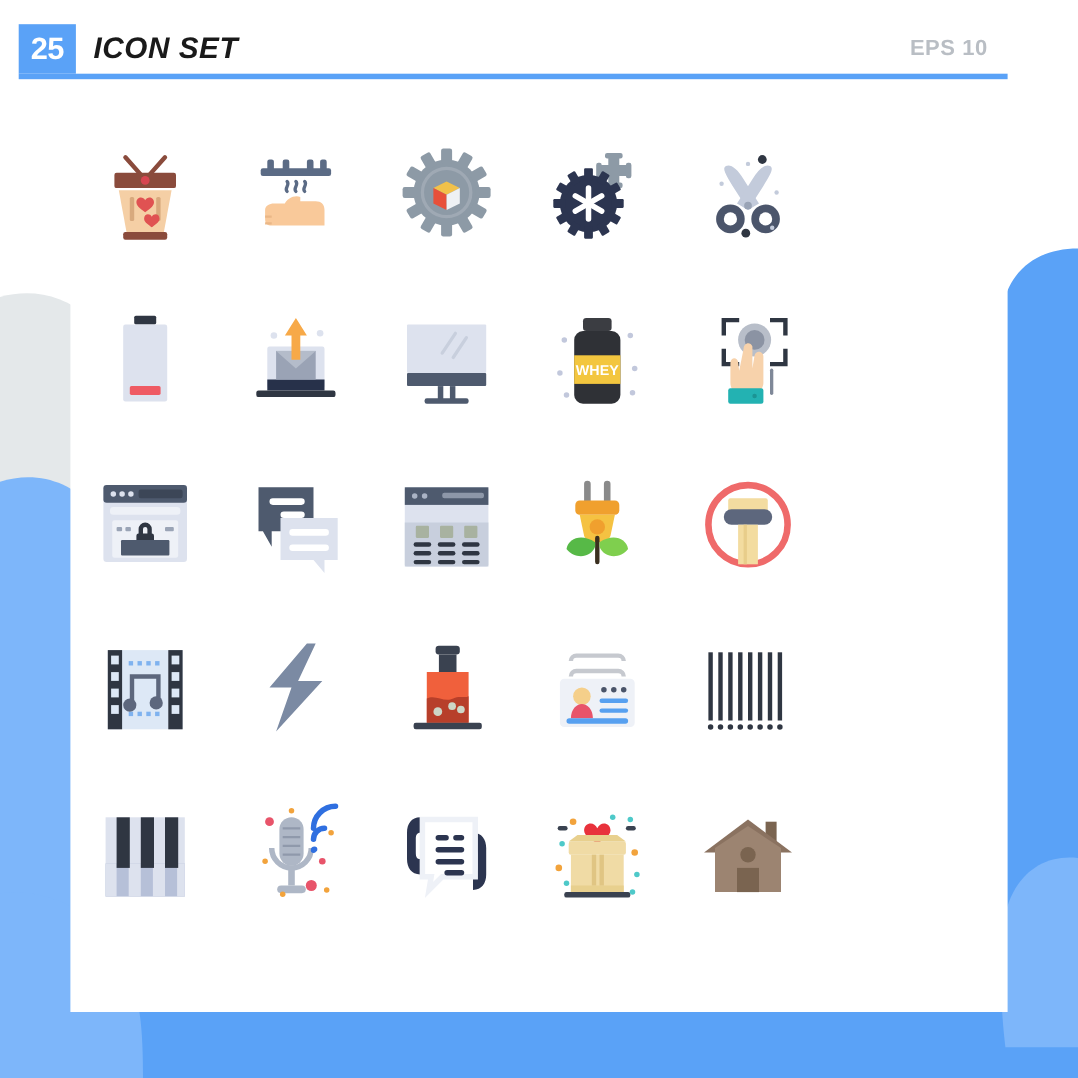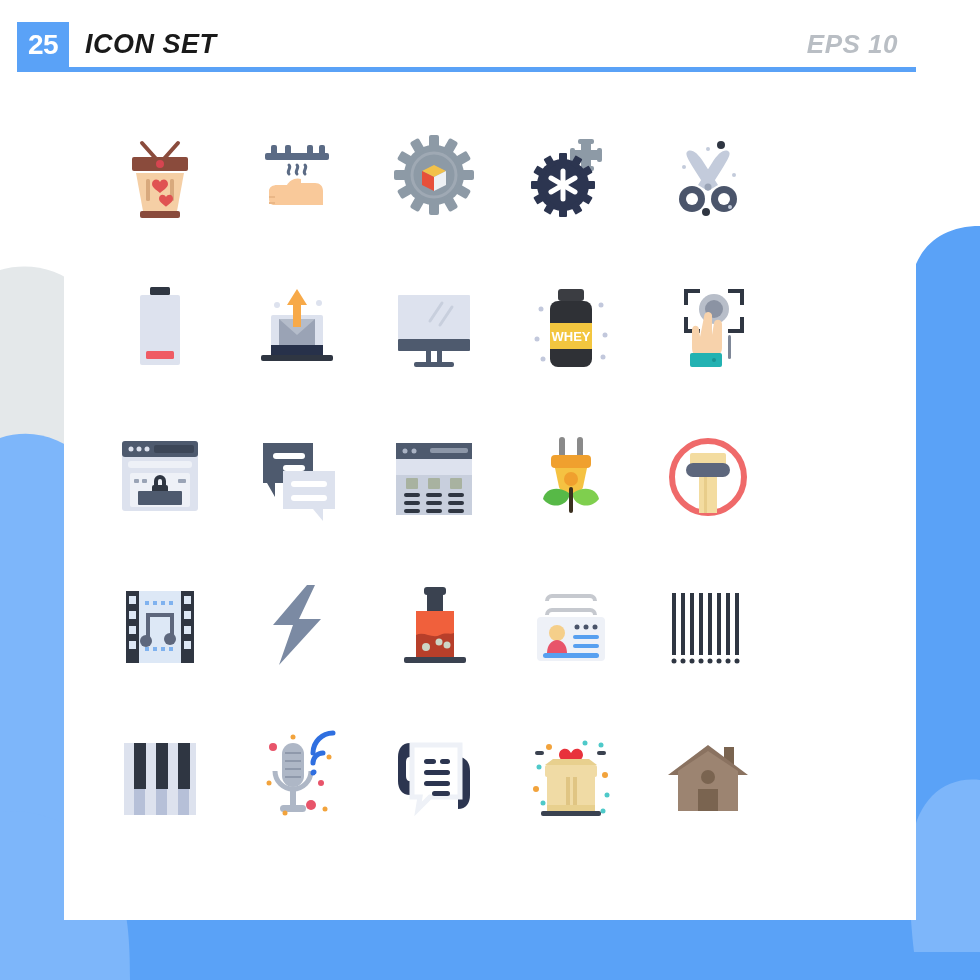--- a/index.html
+++ b/index.html
@@ -19,26 +19,26 @@
     position:absolute;left:-47px;top:0px;width:52px;height:45px;
     background:#5aa2f7;color:#ffffff;font-size:28px;font-weight:bold;
     display:flex;align-items:center;justify-content:center;letter-spacing:-0.5px;
   }
   .title{
     position:absolute;left:21px;top:0px;height:45px;display:flex;align-items:center;
     font-size:27px;font-weight:bold;color:#1a1a1a;letter-spacing:0.5px;font-style:italic;
   }
   .eps{
     position:absolute;right:18px;top:0px;height:45px;display:flex;align-items:center;
-    font-size:26px;font-weight:bold;color:#b9bec4;letter-spacing:0.5px;font-style:italic;
+    font-size:20px;font-weight:bold;color:#b9bec4;letter-spacing:0.5px;
   }
   .rule{position:absolute;left:-47px;top:45px;width:899px;height:5px;background:#5aa2f7;}
   .grid{
     position:absolute;left:0px;top:78px;width:684px;height:800px;
-    display:grid;grid-template-columns:repeat(5,1fr);grid-template-rows:repeat(5,150px);padding-left:28px;
+    display:grid;grid-template-columns:repeat(5,1fr);grid-template-rows:repeat(5,150px);
   }
   .cell{display:flex;align-items:center;justify-content:center;}
   .cell svg{display:block;}
 </style>
 </head>
 <body>
 
 <div id="stage">
 
   <svg class="bg-layer" viewBox="0 0 980 980" preserveAspectRatio="none">

